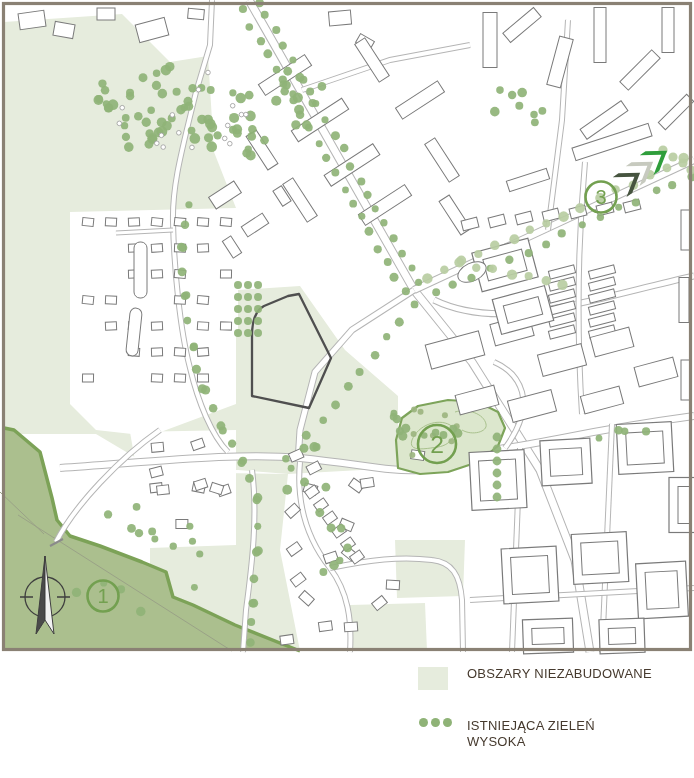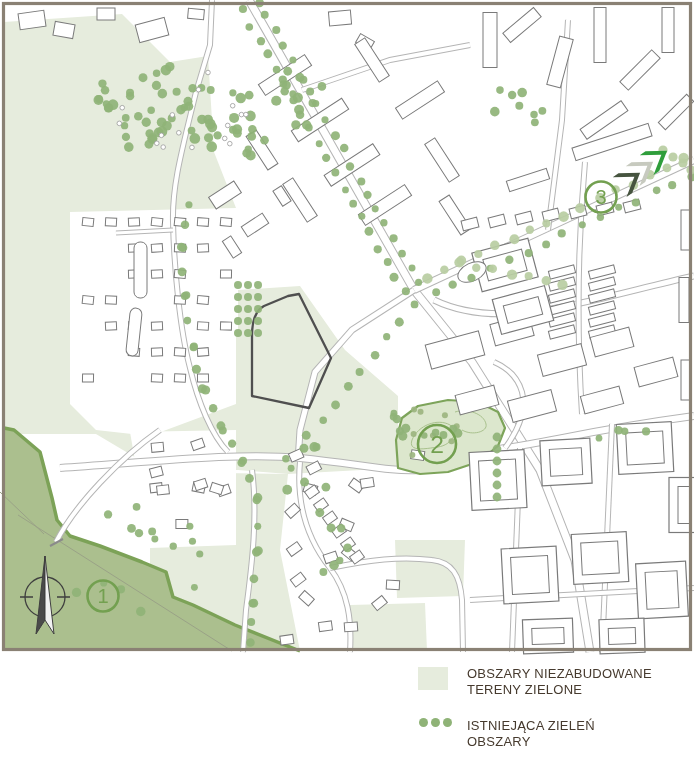--- a/index.html
+++ b/index.html
@@ -558,25 +558,24 @@
       </g>
       <rect x="3.5" y="3.5" width="687" height="646" fill="none" stroke="#8a8174" stroke-width="3.2"></rect>
     </svg>
 </div>
 
 <div id="legend">
 
   <div class="leg-swatch" style="left:418px;top:12px;"></div>
   <div class="leg-area-label" style="left:467px;top:11px;">
     <div>OBSZARY NIEZABUDOWANE</div>
-    <div>TERENY ZIELONE</div>
   </div>
 
   <div class="leg-dots" style="left:419px;top:63px;">
     <span class="leg-dot"></span>
     <span class="leg-dot"></span>
     <span class="leg-dot"></span>
   </div>
   <div class="leg-area-label" style="left:467px;top:63px;">
     <div>ISTNIEJĄCA ZIELEŃ</div>
-    <div>OBSZARY</div>
+    <div>WYSOKA</div>
   </div>
 </div>
 
 </body></html>

